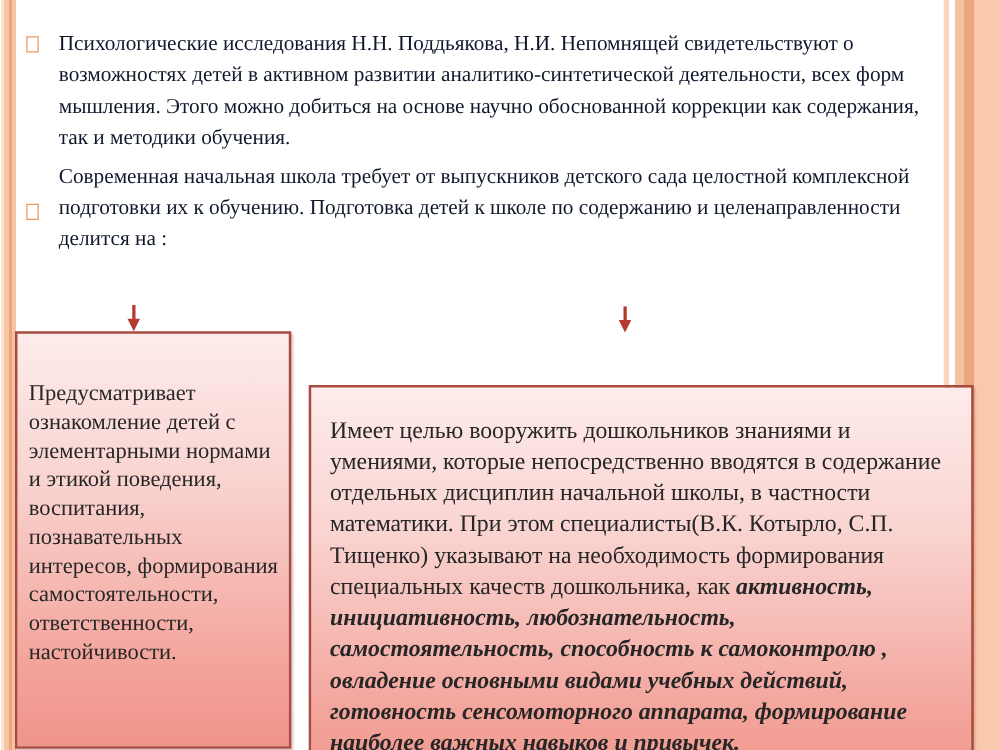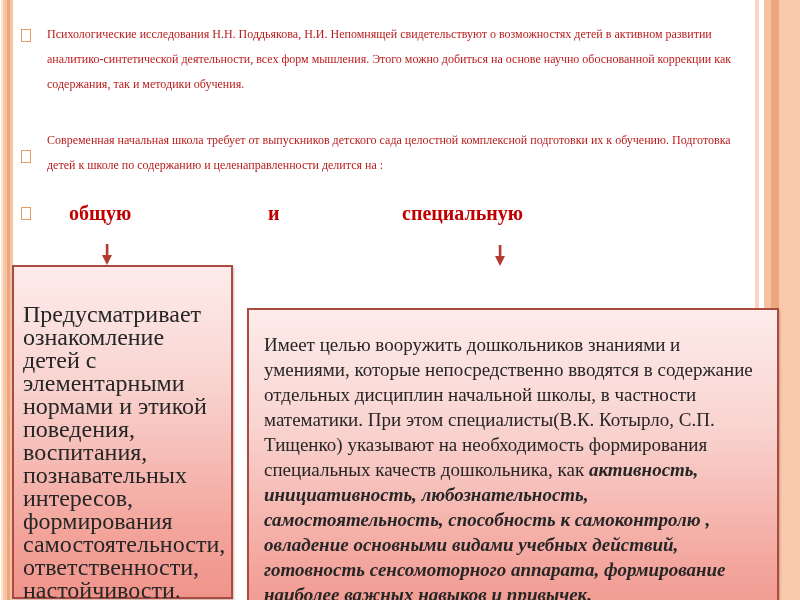--- a/index.html
+++ b/index.html
@@ -26,21 +26,21 @@
 
   
   .para { position:absolute; left:18px; width:734px; display:flex; align-items:flex-start; }
   .para1 { top:22px; }
   .para2 { top:128px;align-items:center; }
   .bullet {
     flex:0 0 8px; width:8px; height:11px;
     border:1.4px solid #e89a63; background:transparent;
     margin:7px 16px 0 3px;
   }
-  .para .text { font-size:12px; line-height:25px; color:#b91c1c; }
+  .para .text { font-size:17px; line-height:25px; color:#0f172a; }
 
   
   .redline { position:absolute; left:18px; top:202px; width:710px; height:26px; }
   .redline .bullet { position:absolute; left:3px; top:5px; margin:0; }
   .rl { position:absolute; top:0; font-size:20px; font-weight:bold; color:#c00000; white-space:nowrap; }
   .rl-left  { left:51px; }
   .rl-mid   { left:250px; }
   .rl-right { left:384px; }
 
   
@@ -51,21 +51,21 @@
   
   .box {
     position:absolute; box-sizing:border-box;
     border:2px solid #a94b41;
     background:linear-gradient(180deg,#fdecea 0%,#f9d4d1 35%,#f3a49b 80%,#f0948b 100%);
     box-shadow:1px 2px 2px rgba(140,60,50,0.35);
     color:#262626;
   }
   .box-general {
     left:12px; top:265px; width:221px; height:334px;
-    padding:36px 8px 0 9px; font-size:24px; line-height:23px;
+    padding:36px 8px 0 9px; font-size:18px; line-height:23px;
   }
   .box-special {
     left:247px; top:268px; width:532px; height:331px;
     padding:22px 14px 0 15px; font-size:19px; line-height:25px;margin-top:40px;
   }
   .box-special .em { font-weight:bold; font-style:italic; }
 </style>
 </head>
 <body>
 
@@ -77,26 +77,20 @@
   <div class="para para1">
     <span class="bullet"></span>
     <span class="text">Психологические исследования Н.Н. Поддьякова, Н.И. Непомнящей свидетельствуют о возможностях детей в активном развитии аналитико-синтетической деятельности, всех форм мышления. Этого можно добиться на основе научно обоснованной коррекции как содержания, так и методики обучения.</span>
   </div>
 
   <div class="para para2">
     <span class="bullet"></span>
     <span class="text">Современная начальная школа требует от выпускников детского сада целостной комплексной подготовки их к обучению. Подготовка детей к школе по содержанию и целенаправленности делится на :</span>
   </div>
 
-  <div class="redline">
-    <span class="bullet"></span>
-    <span class="rl rl-left">общую</span>
-    <span class="rl rl-mid">и</span>
-    <span class="rl rl-right">специальную</span>
-  </div>
 
   <svg class="arrow arrow-left" viewBox="0 0 14 22">
     <rect x="5.8" y="0" width="2.6" height="12" fill="#b23a2e"></rect>
     <polygon points="2,11 12,11 7,21" fill="#b23a2e"></polygon>
   </svg>
 
   <svg class="arrow arrow-right" viewBox="0 0 14 22">
     <rect x="5.8" y="0" width="2.6" height="12" fill="#b23a2e"></rect>
     <polygon points="2,11 12,11 7,21" fill="#b23a2e"></polygon>
   </svg>

